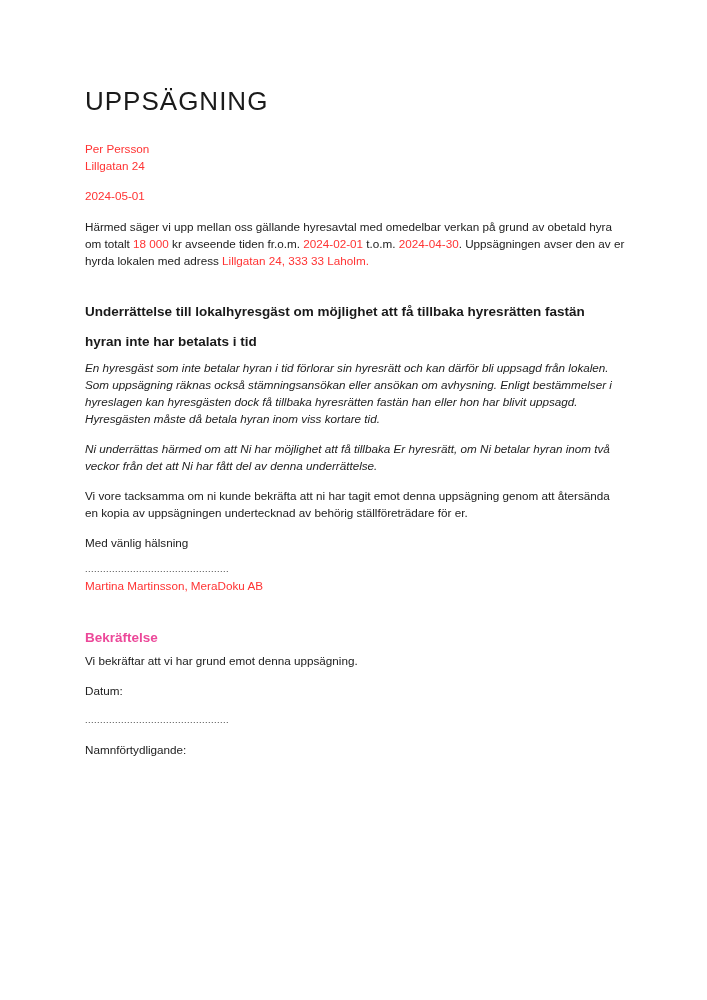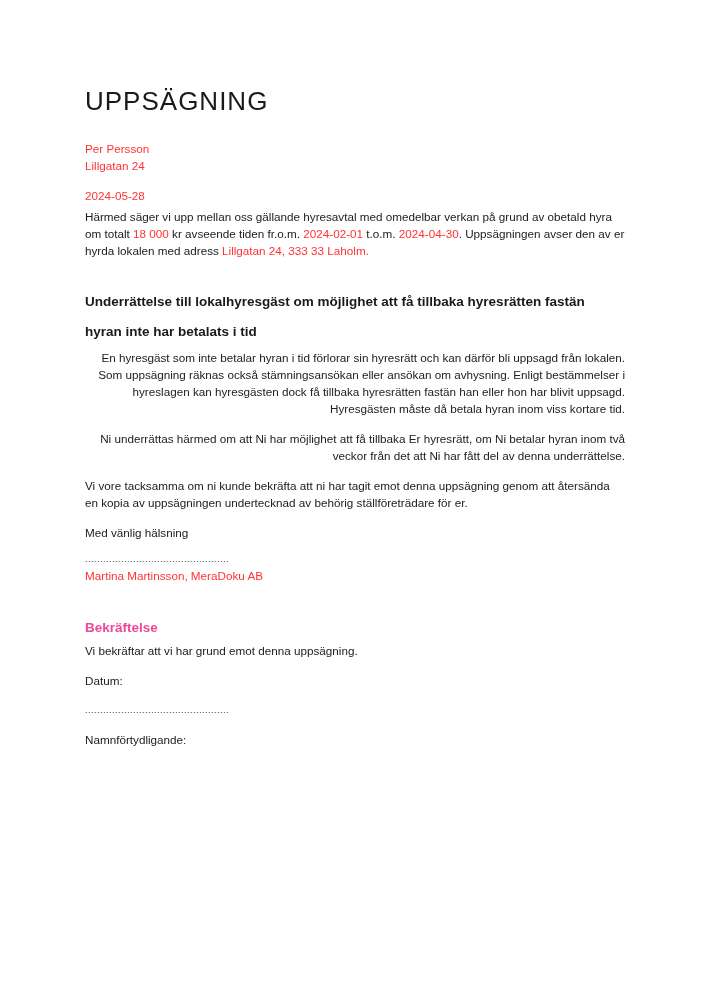--- a/index.html
+++ b/index.html
@@ -39,34 +39,34 @@
   .doc-date {
     margin-top: 14px;
     font-size: 11.7px;
     line-height: 16.5px;
   }
   .body-text {
     margin: 0;
     font-size: 11.7px;
     line-height: 17px;
   }
-  .p-intro   { margin-top: 3px; }
+  .p-intro   { margin-top: 13px; }
   .section-heading {
     margin: 0;
     margin-top: 28px;
     font-size: 13.5px;
     font-weight: 600;
     line-height: 30px;
     color: #1a1a1a;
   }
   .italic-para {
     margin: 0;
+    font-style: italic;
     font-size: 11.7px;
     line-height: 17px;
-    text-align: right;
   }
   .it-1 { margin-top: 2px; }
   .it-2 { margin-top: 13px; }
   .p-request { margin-top: 13px; }
   .p-closing { margin-top: 13px; }
   .dotted-line {
     margin-top: 13px;
     font-size: 9px;
     line-height: 10px;
     letter-spacing: 0.5px;
@@ -114,21 +114,21 @@
 <div class="page">
   <div class="content">
 
     <h1 class="doc-title">UPPSÄGNING</h1>
 
     <div class="address-block red">
       <div>Per Persson</div>
       <div>Lillgatan 24</div>
     </div>
 
-    <div class="doc-date red">2024-05-28</div>
+    <div class="doc-date red">2024-05-01</div>
 
     <p class="body-text p-intro"><span>Härmed säger vi upp mellan oss gällande hyresavtal med omedelbar verkan på grund av obetald hyra om totalt </span><span class="red">18 000</span><span> kr avseende tiden fr.o.m. </span><span class="red">2024-02-01</span><span> t.o.m. </span><span class="red">2024-04-30</span><span>. Uppsägningen avser den av er hyrda lokalen med adress </span><span class="red">Lillgatan 24, 333 33 Laholm.</span></p>
 
     <h2 class="section-heading">Underrättelse till lokalhyresgäst om möjlighet att få tillbaka hyresrätten fastän hyran inte har betalats i tid</h2>
 
     <p class="italic-para it-1">En hyresgäst som inte betalar hyran i tid förlorar sin hyresrätt och kan därför bli uppsagd från lokalen. Som uppsägning räknas också stämningsansökan eller ansökan om avhysning. Enligt bestämmelser i hyreslagen kan hyresgästen dock få tillbaka hyresrätten fastän han eller hon har blivit uppsagd. Hyresgästen måste då betala hyran inom viss kortare tid.</p>
 
     <p class="italic-para it-2">Ni underrättas härmed om att Ni har möjlighet att få tillbaka Er hyresrätt, om Ni betalar hyran inom två veckor från det att Ni har fått del av denna underrättelse.</p>
 
     <p class="body-text p-request">Vi vore tacksamma om ni kunde bekräfta att ni har tagit emot denna uppsägning genom att återsända en kopia av uppsägningen undertecknad av behörig ställföreträdare för er.</p>

